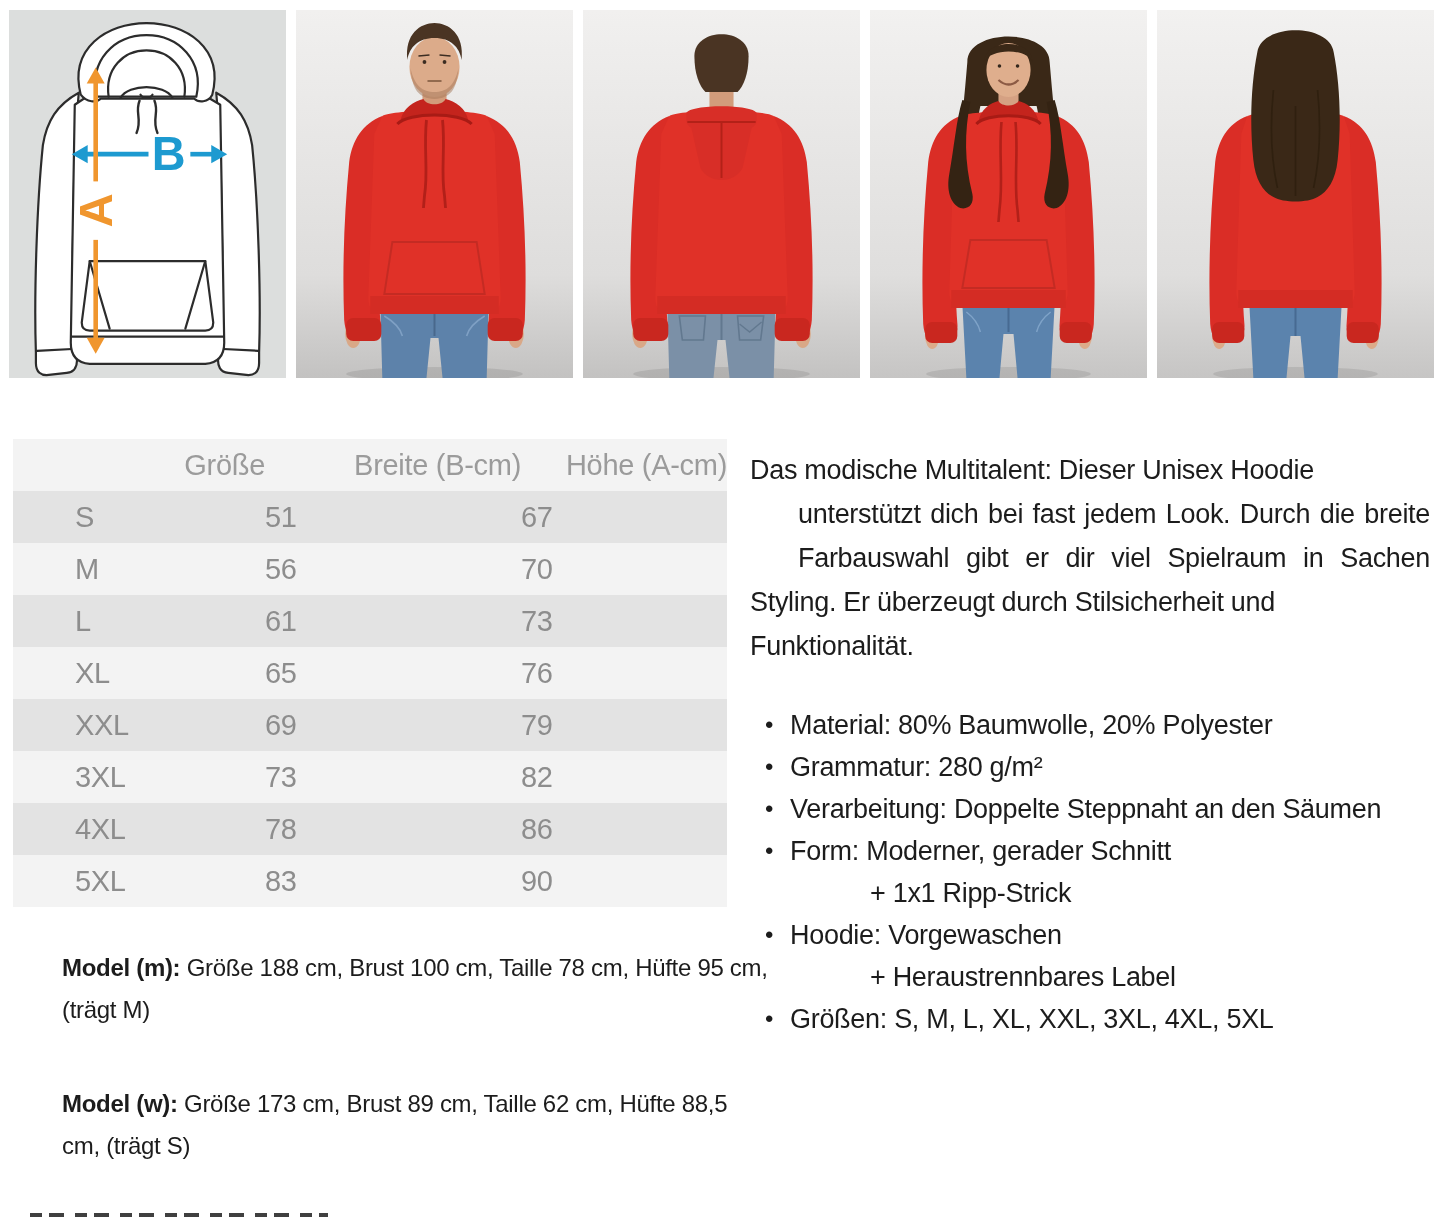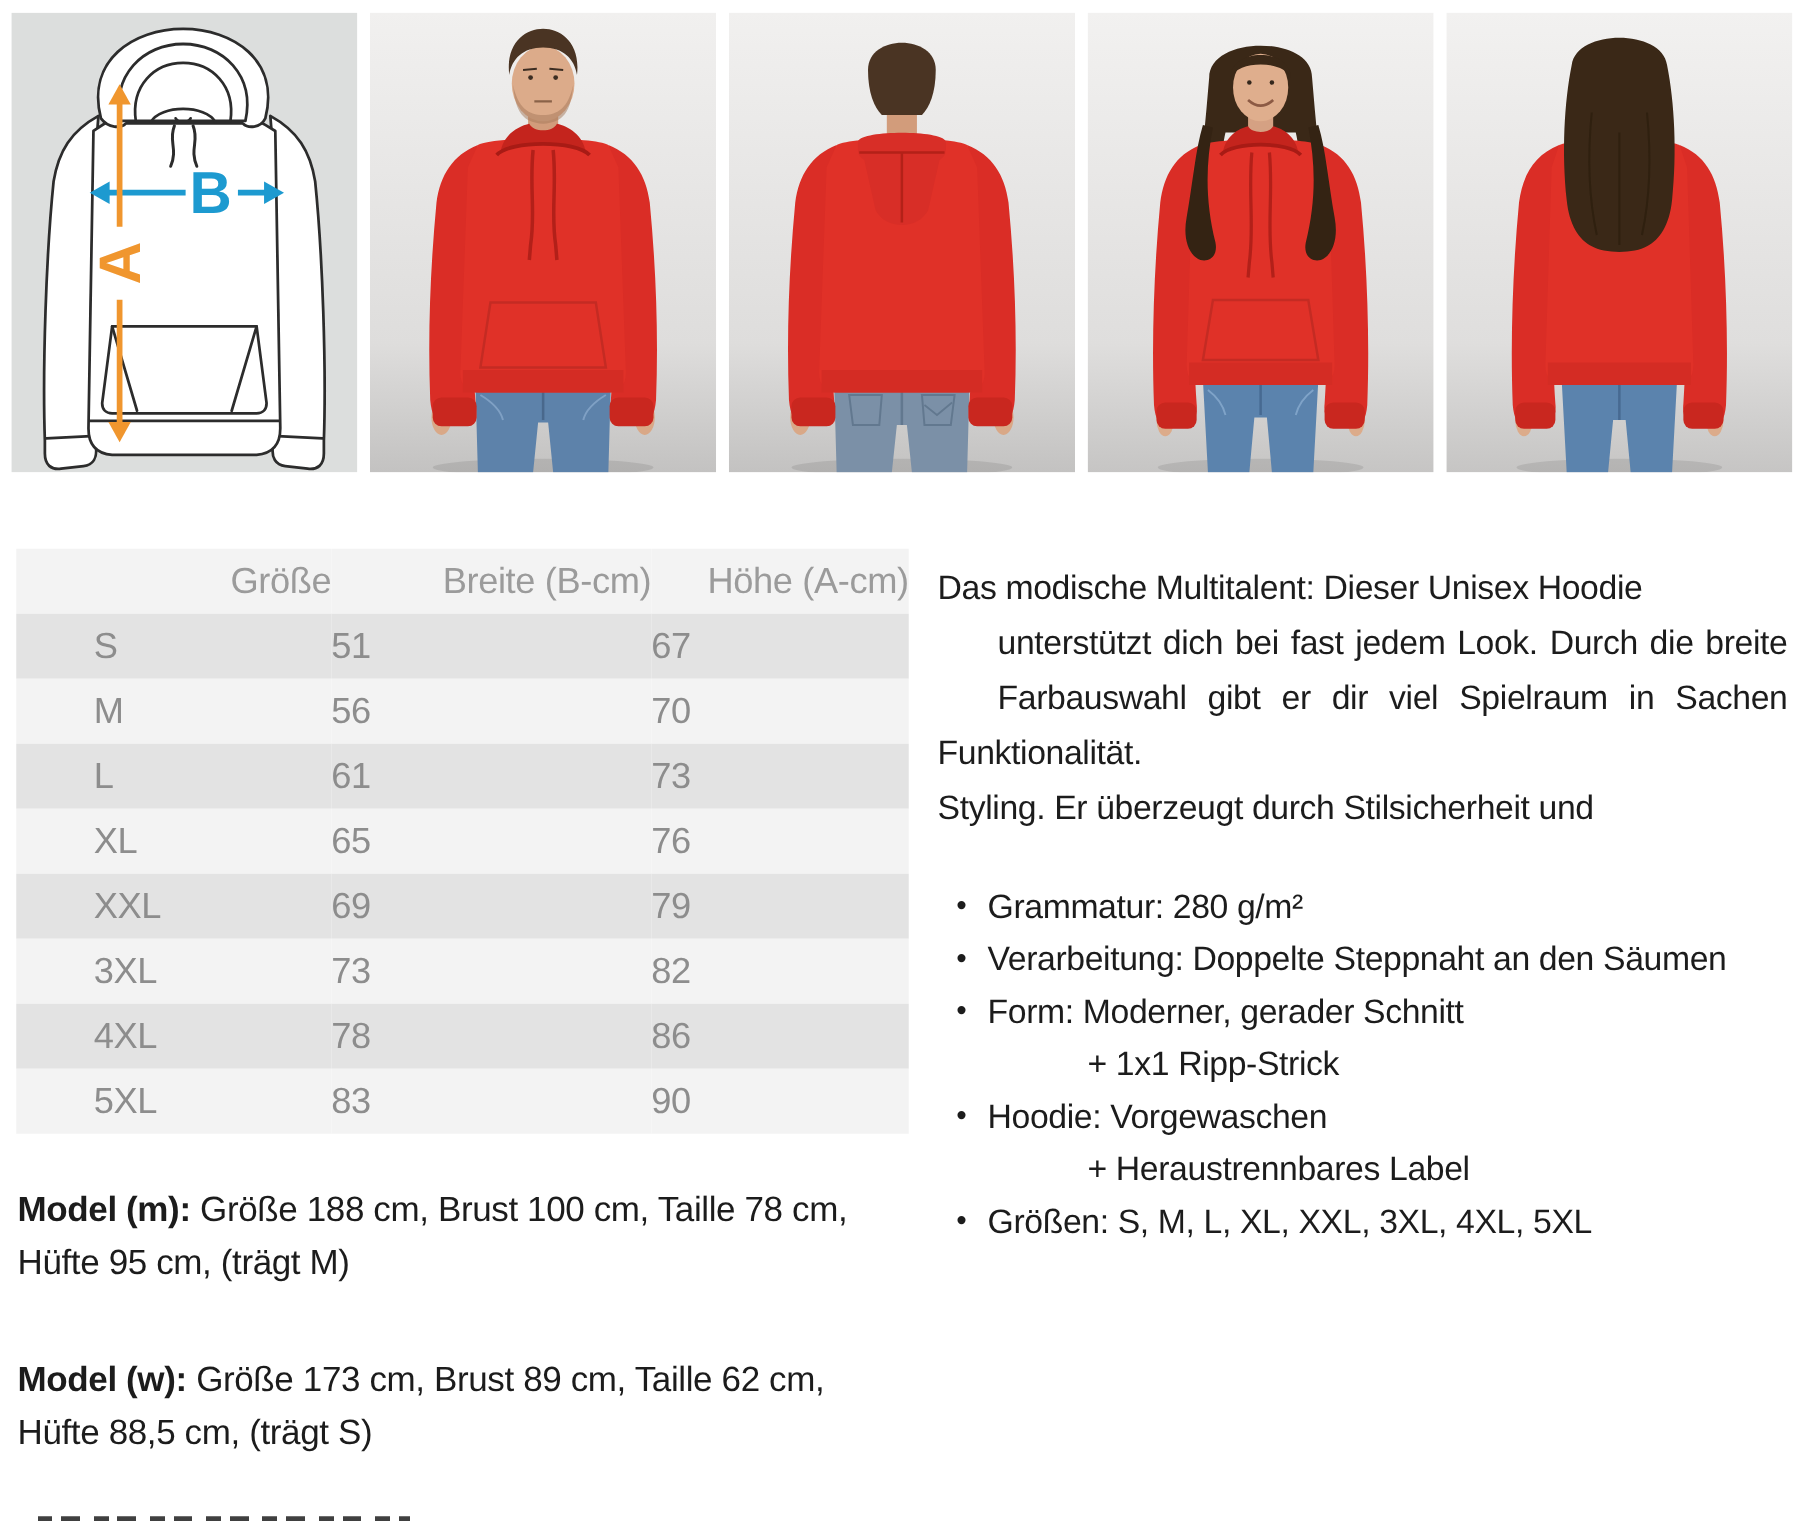--- a/index.html
+++ b/index.html
@@ -27,21 +27,21 @@
     font-size:29px;vertical-align:middle;
   }
   table.size th{background:#f3f3f3;color:#9b9b9b;text-align:right;}
   table.size td{color:#8d8d8d;}
   table.size .c1{width:252px;padding-left:62px;box-sizing:border-box;}
   table.size .c2{width:256px;}
   table.size tbody tr:nth-child(odd){background:#e3e3e3;}
   table.size tbody tr:nth-child(even){background:#f3f3f3;}
   
   .tolerance{margin-top:38px;font-size:28px;color:#1c1c1c;padding-left:1px;}
-  .model-block{margin-top:40px;font-size:28px;line-height:42px;width:706px;padding-left:1px;}
+  .model-block{margin-top:40px;font-size:24px;line-height:42px;width:706px;padding-left:1px;margin-left:48px;}
   .model-block b{font-weight:bold;}
   .model-block.w{margin-top:52px;}
   
   .desc{margin-top:9px;font-size:27px;line-height:44px;color:#1c1c1c;}
   .desc .line{white-space:nowrap;}
   .desc .line.justify{text-align:justify;text-align-last:justify;margin-left:48px;}
   .bullets{list-style:none;margin:36px 0 0 0;padding:0;font-size:27px;line-height:42px;color:#1c1c1c;}
   .bullets li{position:relative;padding-left:40px;}
   .bullets li.bullet::before{
     content:"\2022";position:absolute;left:15px;top:0;font-size:24px;color:#1c1c1c;
@@ -342,25 +342,26 @@
     <div class="model-block"><b>Model (m):</b><span> Größe 188 cm, Brust 100 cm, Taille 78 cm, Hüfte 95 cm, (trägt M)</span></div>
 
     <div class="model-block w"><b>Model (w):</b><span> Größe 173 cm, Brust 89 cm, Taille 62 cm, Hüfte 88,5 cm, (trägt S)</span></div>
   </div>
 
   <div class="right-col">
     <div class="desc">
       <div class="line">Das modische Multitalent: Dieser Unisex Hoodie</div>
       <div class="line justify">unterstützt dich bei fast jedem Look. Durch die breite</div>
       <div class="line justify">Farbauswahl gibt er dir viel Spielraum in Sachen</div>
+      <div class="line">Styling. Er überzeugt durch Stilsicherheit und</div>
       <div class="line">Funktionalität.</div>
-      <div class="line">Styling. Er überzeugt durch Stilsicherheit und</div>
     </div>
 
     <ul class="bullets">
+      <li class="bullet">Material: 80% Baumwolle, 20% Polyester</li>
       <li class="bullet">Grammatur: 280 g/m²</li>
       <li class="bullet">Verarbeitung: Doppelte Steppnaht an den Säumen</li>
       <li class="bullet">Form: Moderner, gerader Schnitt</li>
       <li class="indent">+ 1x1 Ripp-Strick</li>
       <li class="bullet">Hoodie: Vorgewaschen</li>
       <li class="indent">+ Heraustrennbares Label</li>
       <li class="bullet">Größen:  S, M, L, XL, XXL, 3XL, 4XL, 5XL</li>
     </ul>
   </div>
 </div>

